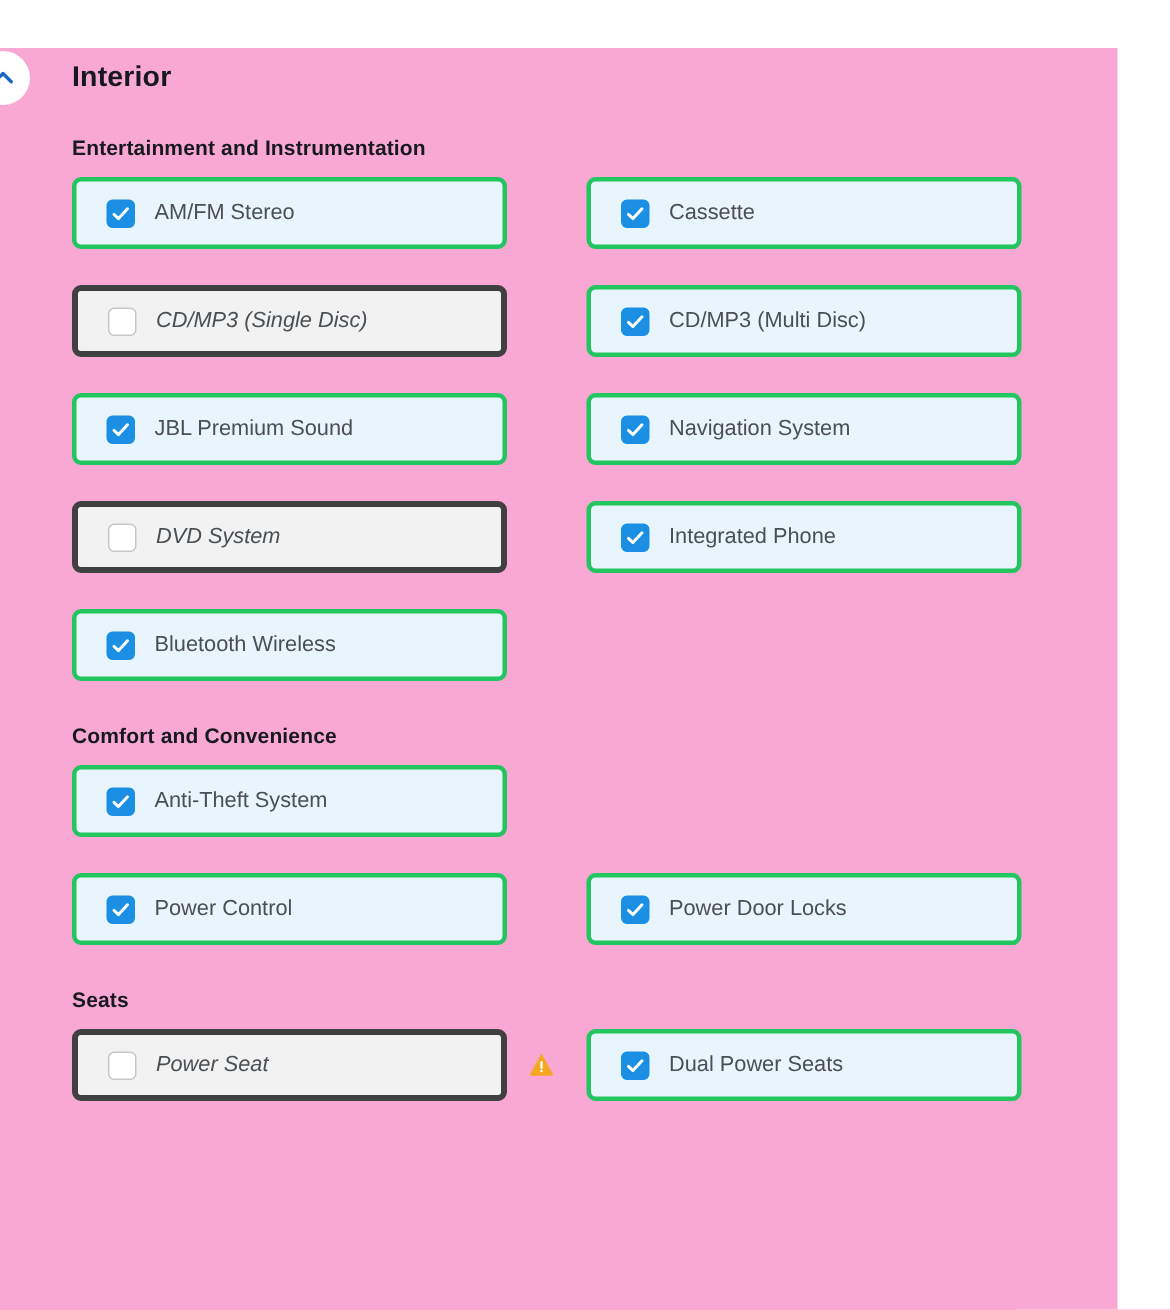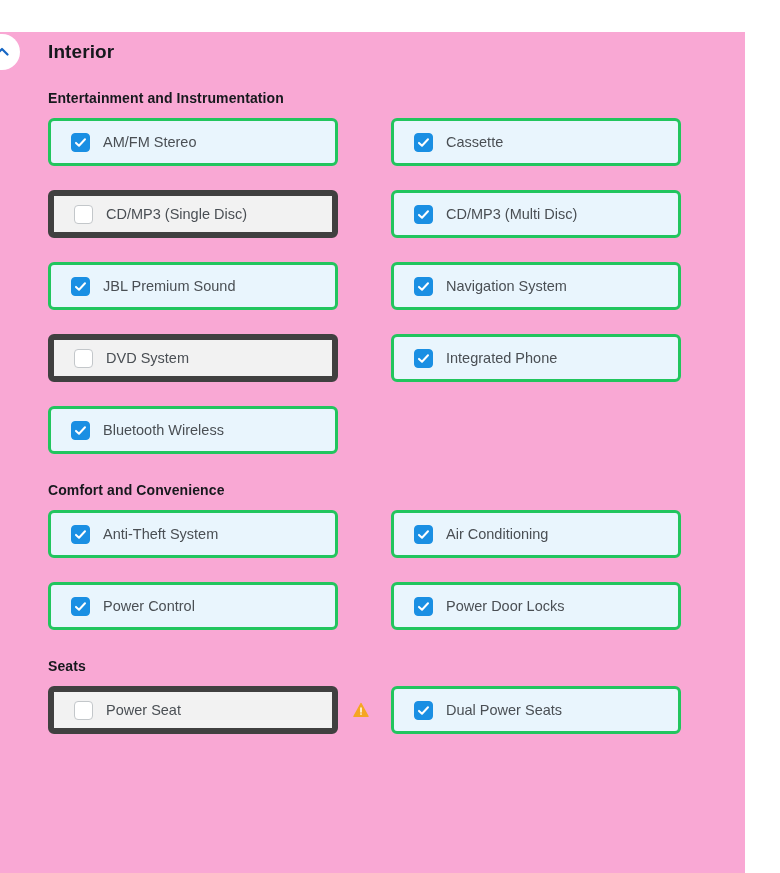--- a/index.html
+++ b/index.html
@@ -96,21 +96,22 @@
     align-items: center;
     padding-left: 20px;
     cursor: pointer;
   }
   .option.checked {
     background: #e9f5fd;
     border: 3px solid #22c55e;
   }
   .option.unchecked {
     background: #f2f2f2;
-    border: 6px solid #404040;
+    border: 4px solid #404040;
+    font-style: italic;
   }
 
   .cb {
     flex: 0 0 auto;
     box-sizing: border-box;
     width: 19px;
     height: 19px;
     border-radius: 4px;
     display: flex;
     align-items: center;
@@ -264,30 +265,20 @@
             <div class="opt-cell col-left">
               <div class="option checked">
                 <span class="cb on">
                   <svg width="13" height="13" viewBox="0 0 13 13">
                     <path d="M2 6.9 L5 9.7 L11 3.2" fill="none" stroke="#ffffff" stroke-width="2" stroke-linecap="round" stroke-linejoin="round"></path>
                   </svg>
                 </span>
                 <span class="opt-label">Anti-Theft System</span>
               </div>
             </div>
-            <div class="opt-cell col-right">
-              <div class="option checked">
-                <span class="cb on">
-                  <svg width="13" height="13" viewBox="0 0 13 13">
-                    <path d="M2 6.9 L5 9.7 L11 3.2" fill="none" stroke="#ffffff" stroke-width="2" stroke-linecap="round" stroke-linejoin="round"></path>
-                  </svg>
-                </span>
-                <span class="opt-label">Air Conditioning</span>
-              </div>
-            </div>
           </div>
           <div class="row">
             <div class="opt-cell col-left">
               <div class="option checked">
                 <span class="cb on">
                   <svg width="13" height="13" viewBox="0 0 13 13">
                     <path d="M2 6.9 L5 9.7 L11 3.2" fill="none" stroke="#ffffff" stroke-width="2" stroke-linecap="round" stroke-linejoin="round"></path>
                   </svg>
                 </span>
                 <span class="opt-label">Power Control</span>

